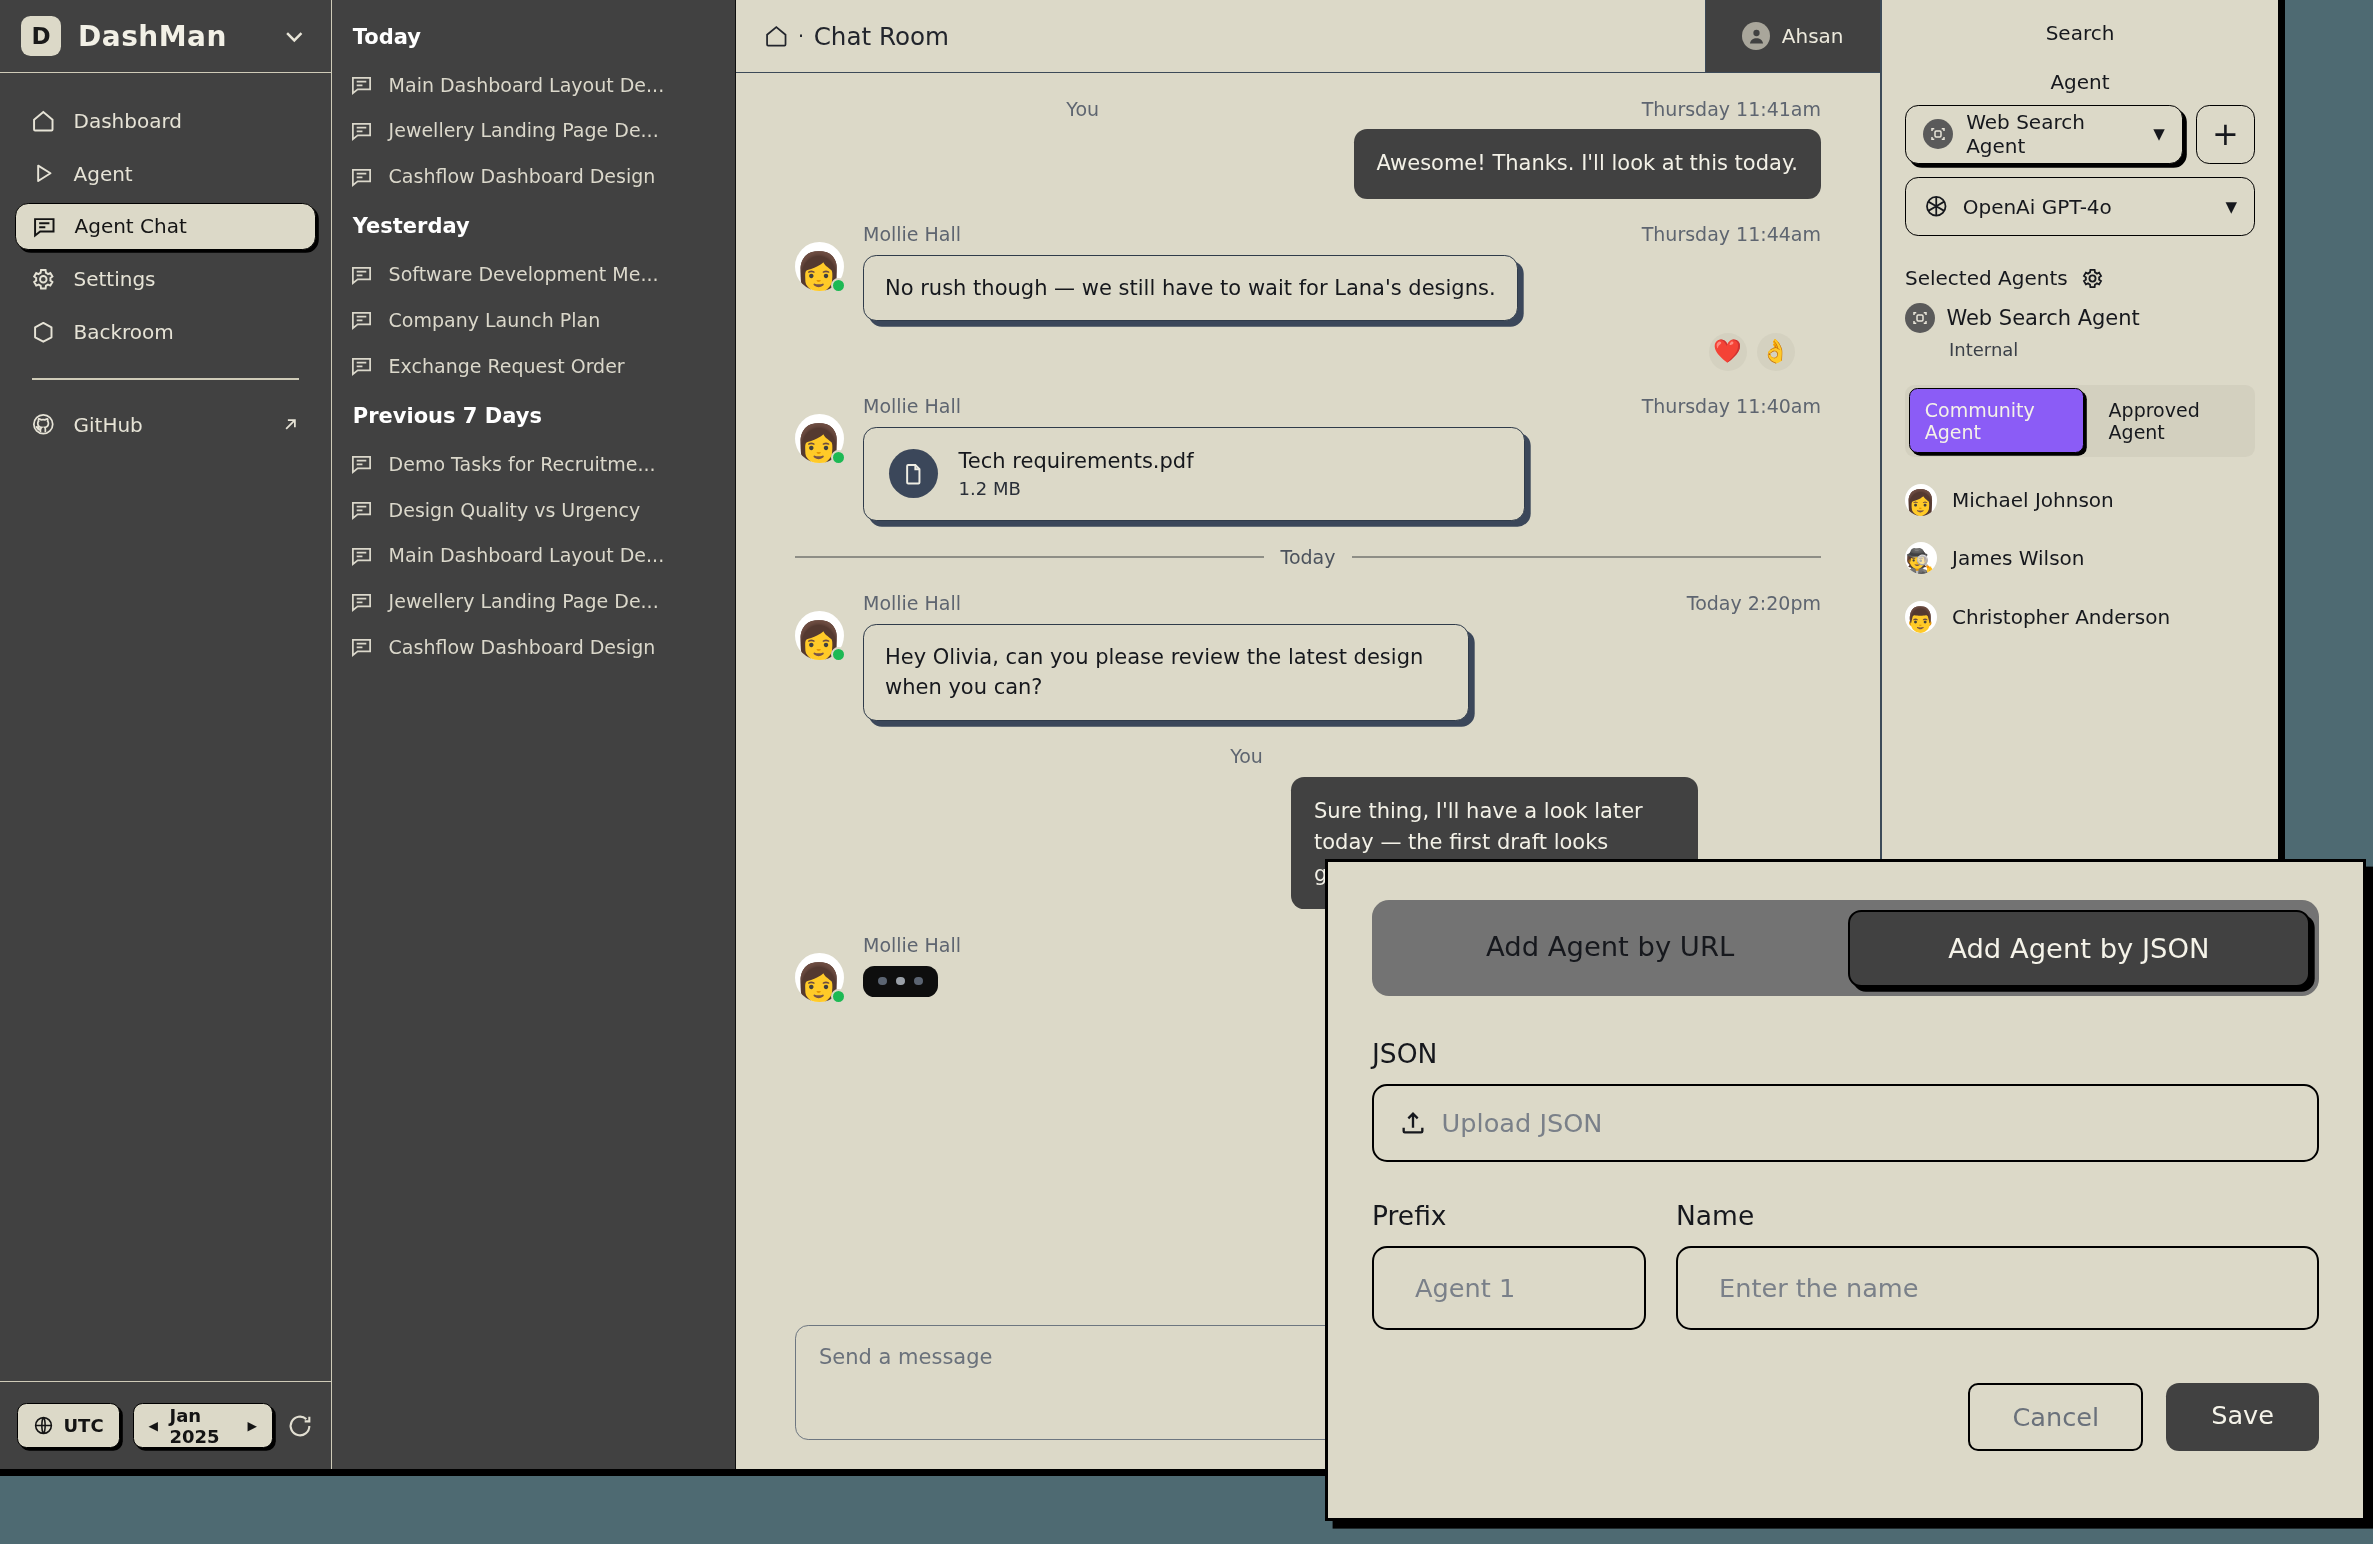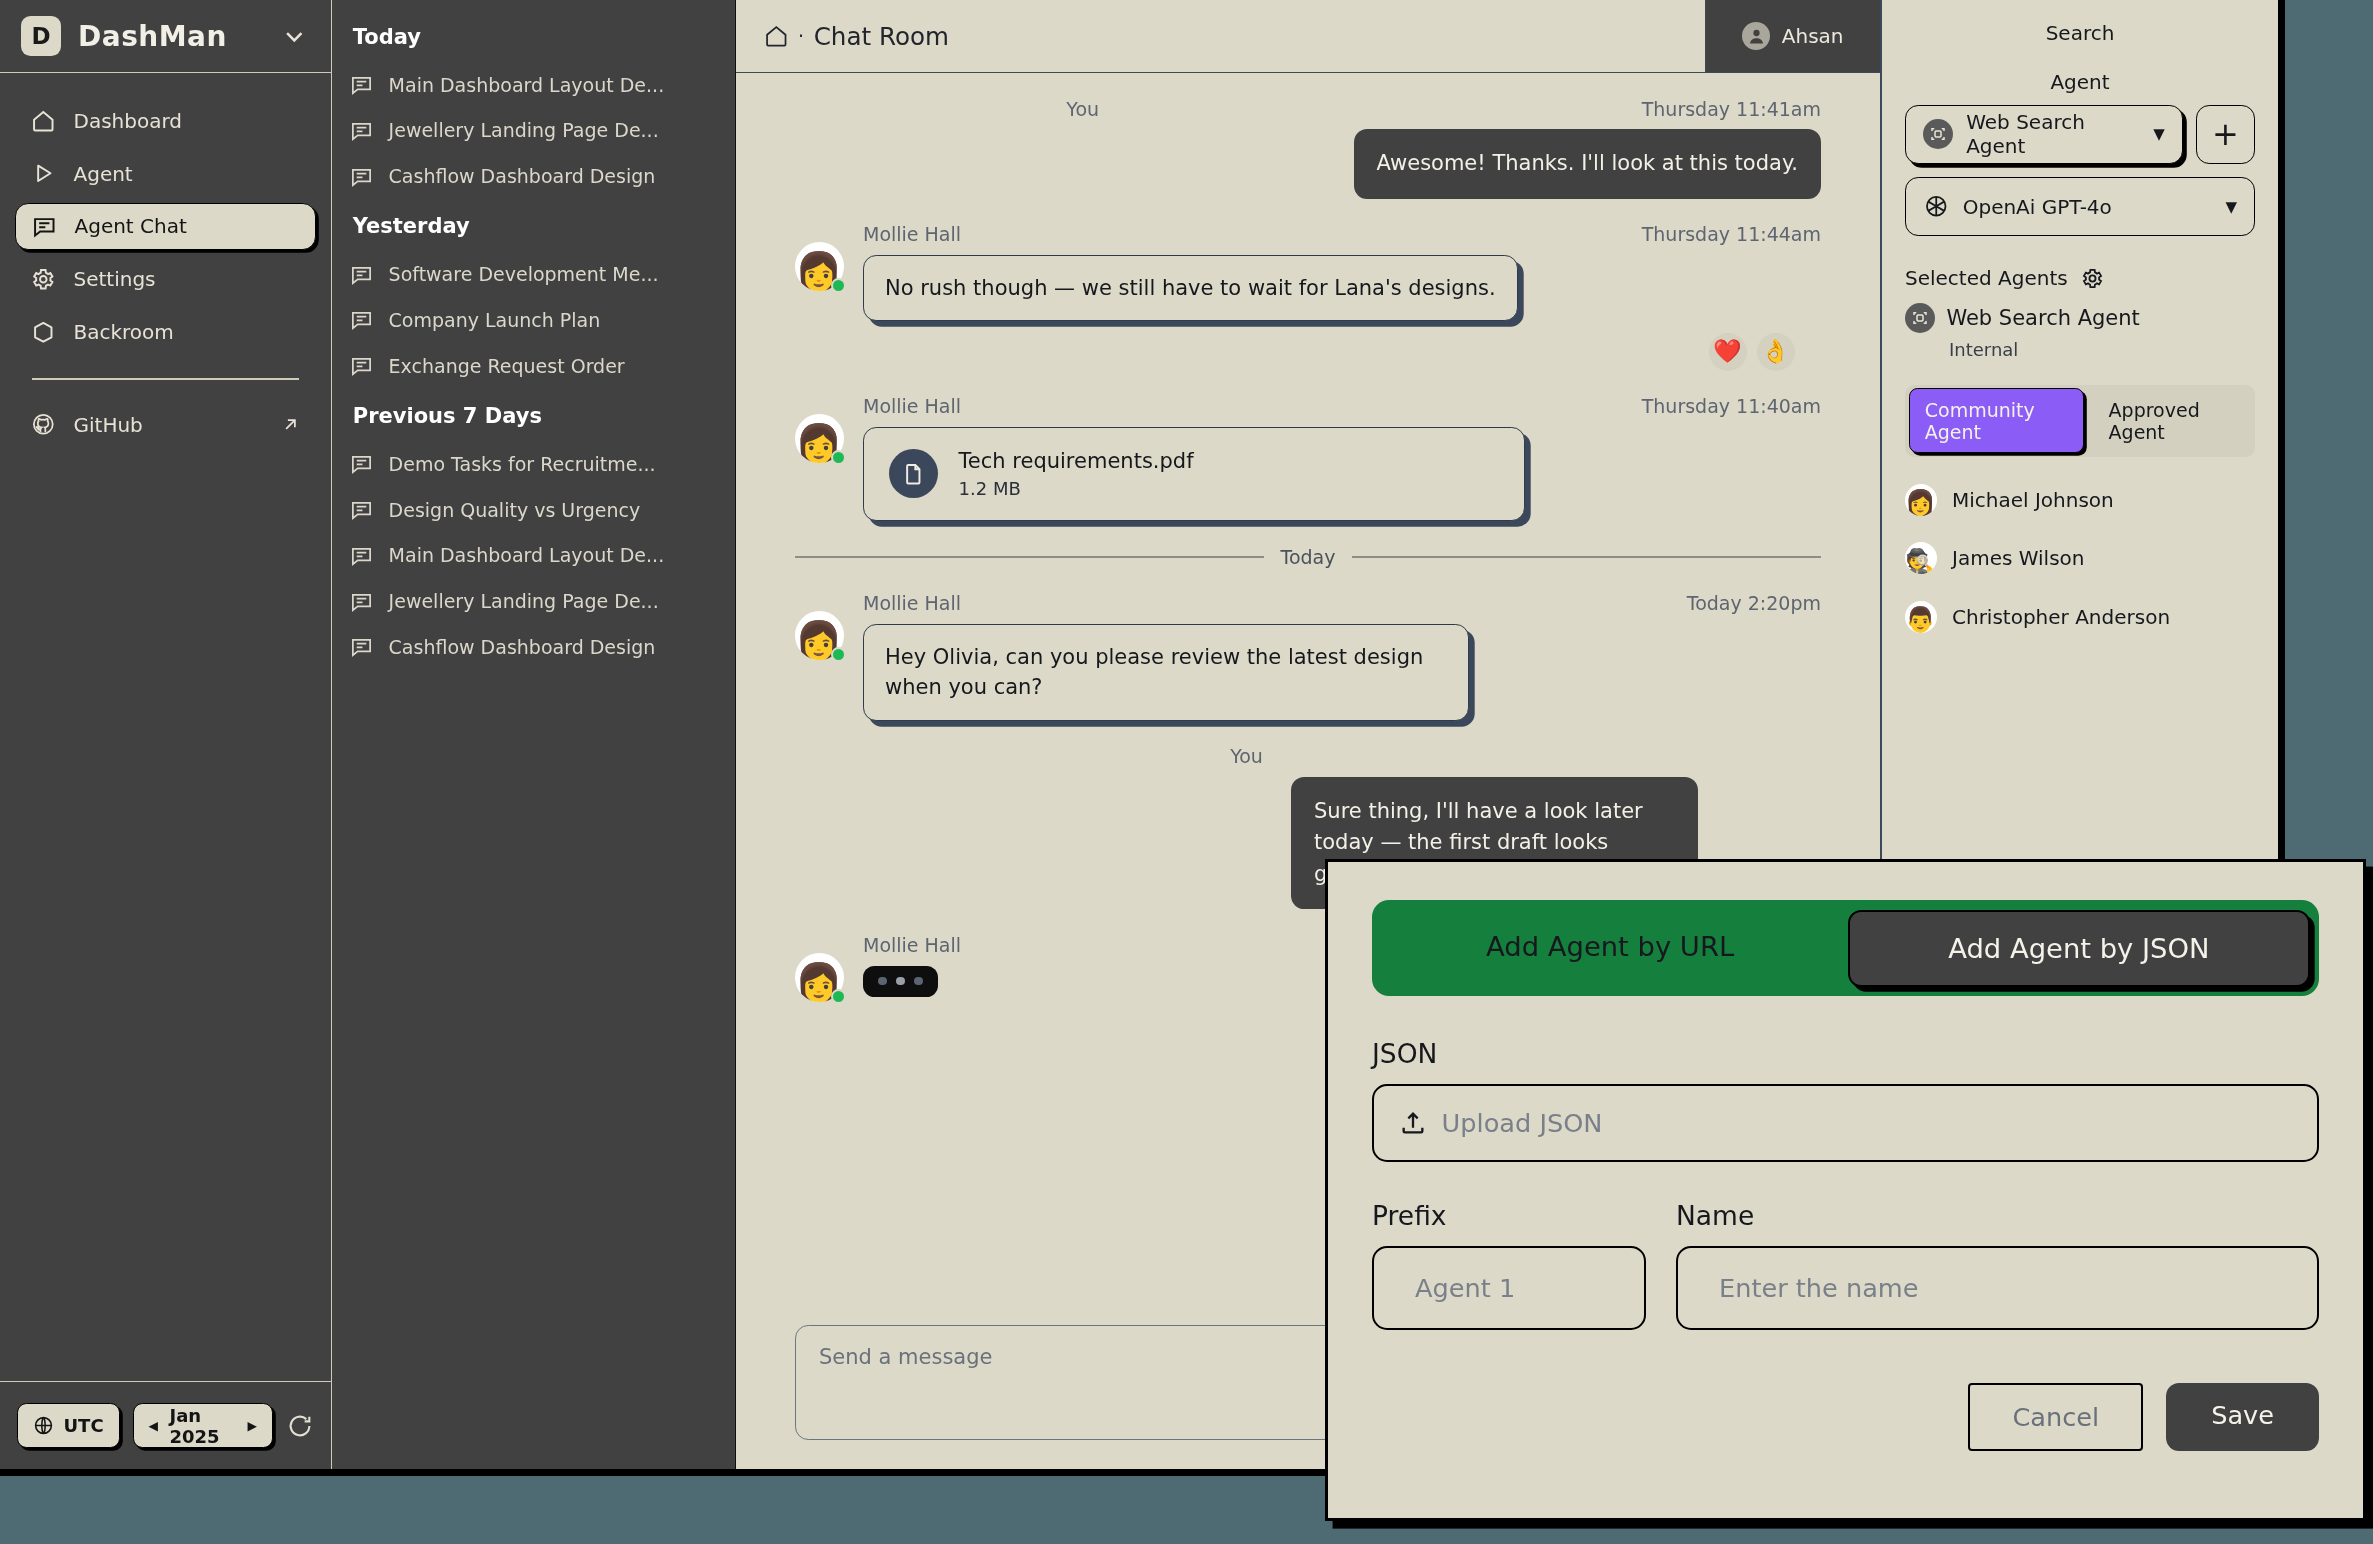--- a/index.html
+++ b/index.html
@@ -315,21 +315,21 @@
     position: absolute;
     left: 1325px; top: 859px;
     width: 1041px; height: 662px;
     background: #dcd9c8;
     border: 3.8px solid #000;
     box-shadow: 7.6px 7.6px 0 #000;
     padding: 38px 44px;
     z-index: 50;
   }
   .seg {
-    display: flex; background: #15803d; border-radius: 17px;
+    display: flex; background: #737373; border-radius: 17px;
     padding: 9.5px; gap: 9.5px; margin-bottom: 42px;
   }
   .seg-btn {
     flex: 1; text-align: center; font-size: 27.4px;
     padding: 21px 0; border-radius: 13.2px; color: #16181d;
   }
   .seg-btn.active {
     background: #414141; color: #f5f3e9;
     border: 2.8px solid #000; box-shadow: 4.7px 4.7px 0 #000;
   }
@@ -346,21 +346,21 @@
   .m-input {
     height: 84px; border: 2.8px solid #000; border-radius: 15px;
     display: flex; align-items: center; padding: 0 41px;
     font-size: 25.6px; color: #7a8089; margin-top: 13.2px;
   }
   .m-actions {
     display: flex; justify-content: flex-end; gap: 23px;
     margin-top: 53px;
   }
   .btn-cancel {
-    padding: 17px 42px; border: 2.8px solid #000; border-radius: 4px;
+    padding: 17px 42px; border: 2.8px solid #000; border-radius: 10px;
     font-size: 25.6px; color: #6a717b; background: #dcd9c8;
   }
   .btn-save {
     padding: 17px 45px; border-radius: 13.2px;
     font-size: 25.6px; color: #f5f3e9; background: #414141;
   }
   svg { display: block; }
 </style>
 </head>
 <body>

